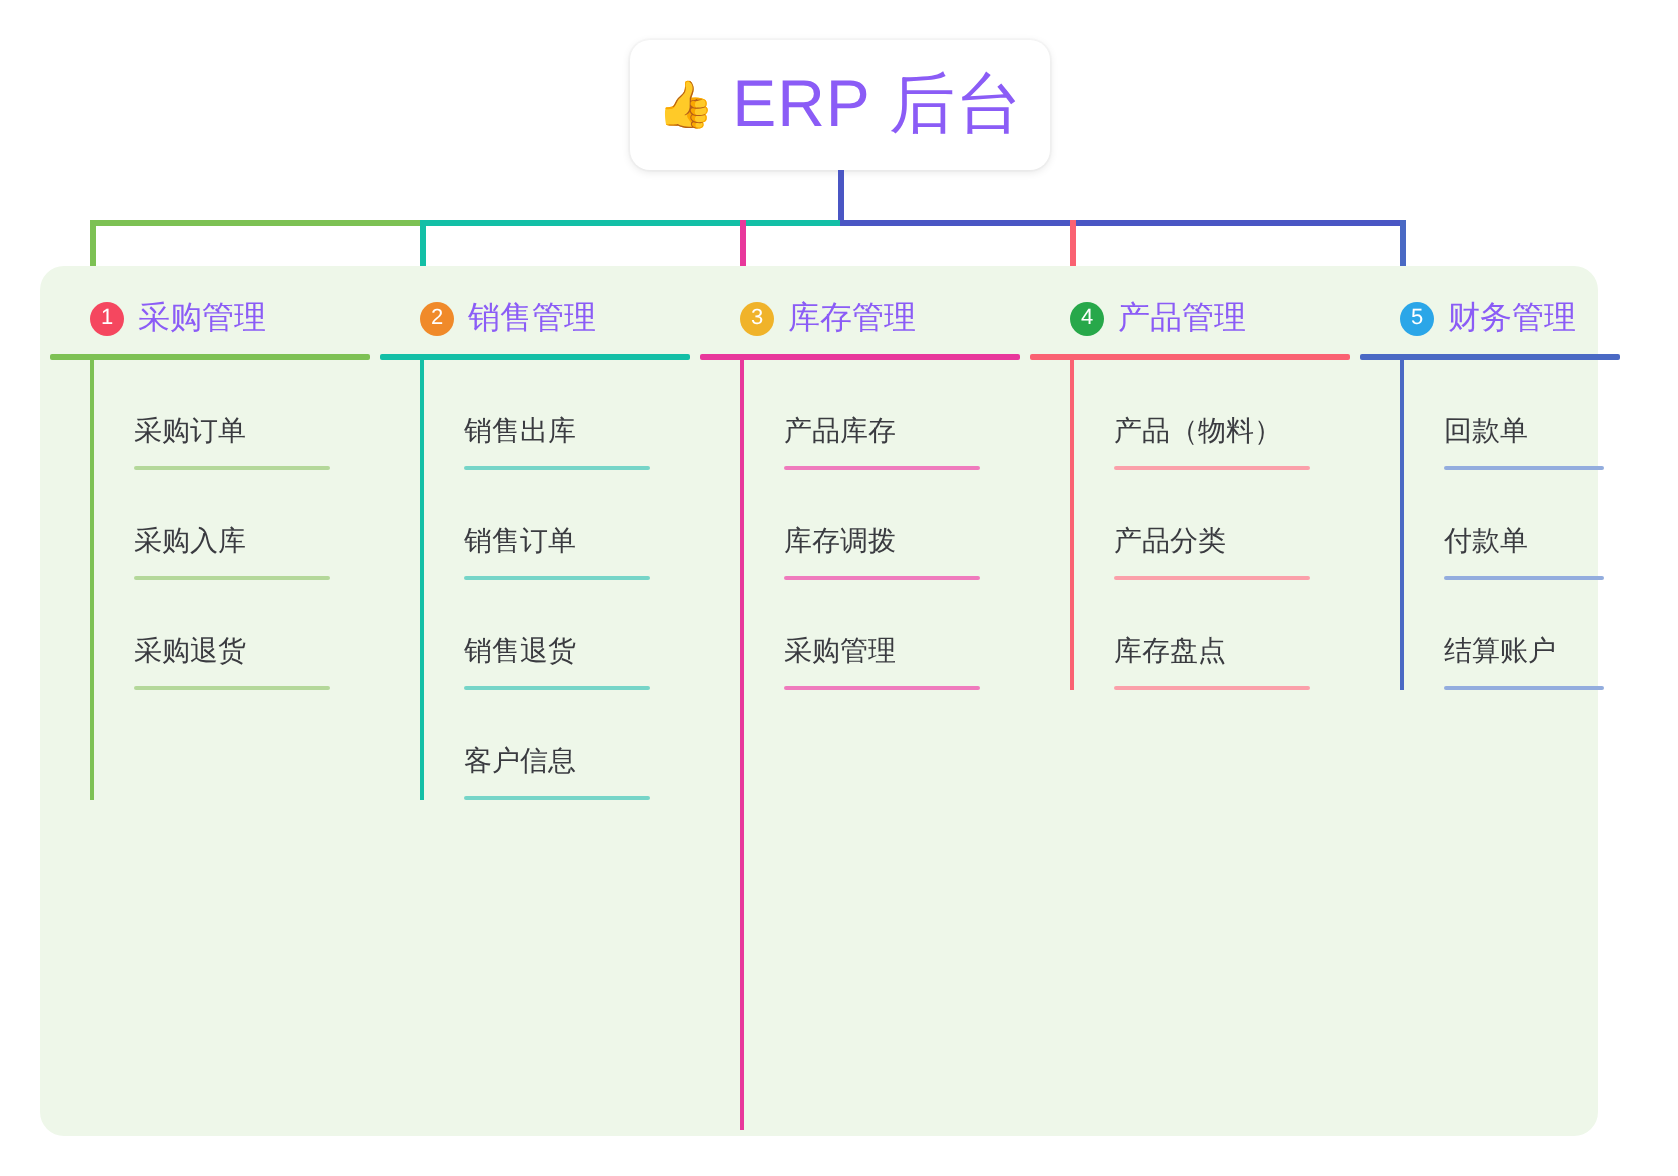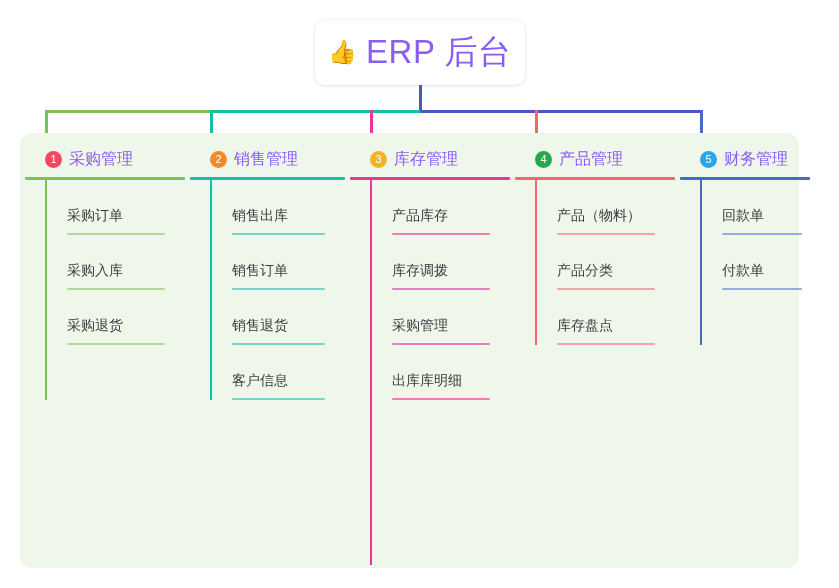--- a/index.html
+++ b/index.html
@@ -210,24 +210,20 @@
             <div class="item-rule" style="background: rgb(239, 123, 189); width: 98px;"></div>
           </div>
           <div class="item">
             <span class="item-label">库存调拨</span>
             <div class="item-rule" style="background: rgb(239, 123, 189); width: 98px;"></div>
           </div>
           <div class="item">
             <span class="item-label">采购管理</span>
             <div class="item-rule" style="background: rgb(239, 123, 189); width: 98px;"></div>
           </div>
-          <div class="item">
-            <span class="item-label">出库库明细</span>
-            <div class="item-rule" style="background: rgb(239, 123, 189); width: 98px;"></div>
-          </div>
         </div>
       </div>
       <div class="column" style="left: 495px; top: 14px; width: 160px;">
         <div class="col-head">
           <span class="badge" style="background: rgb(39, 168, 74);">4</span>
           <span class="col-title">产品管理</span>
         </div>
         <div class="head-rule" style="background: rgb(250, 98, 114); width: 160px;"></div>
         <div class="col-body">
           <div class="spine" style="background: rgb(250, 98, 114); height: 165px;"></div>
@@ -254,16 +250,20 @@
         <div class="col-body">
           <div class="spine" style="background: rgb(74, 105, 196); height: 165px;"></div>
           <div class="item">
             <span class="item-label">回款单</span>
             <div class="item-rule" style="background: rgb(147, 173, 222); width: 80px;"></div>
           </div>
           <div class="item">
             <span class="item-label">付款单</span>
             <div class="item-rule" style="background: rgb(147, 173, 222); width: 80px;"></div>
           </div>
+          <div class="item">
+            <span class="item-label">结算账户</span>
+            <div class="item-rule" style="background: rgb(147, 173, 222); width: 80px;"></div>
+          </div>
         </div>
       </div>
     </div>
 </div>
 
 </body></html>

